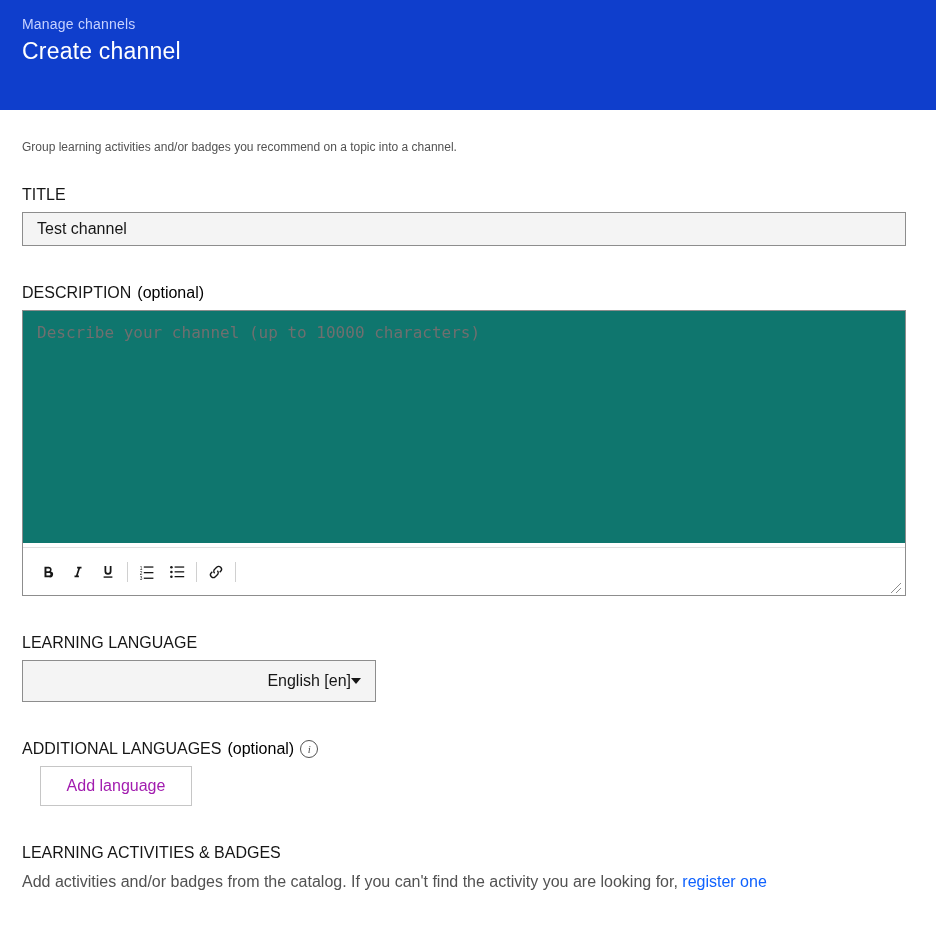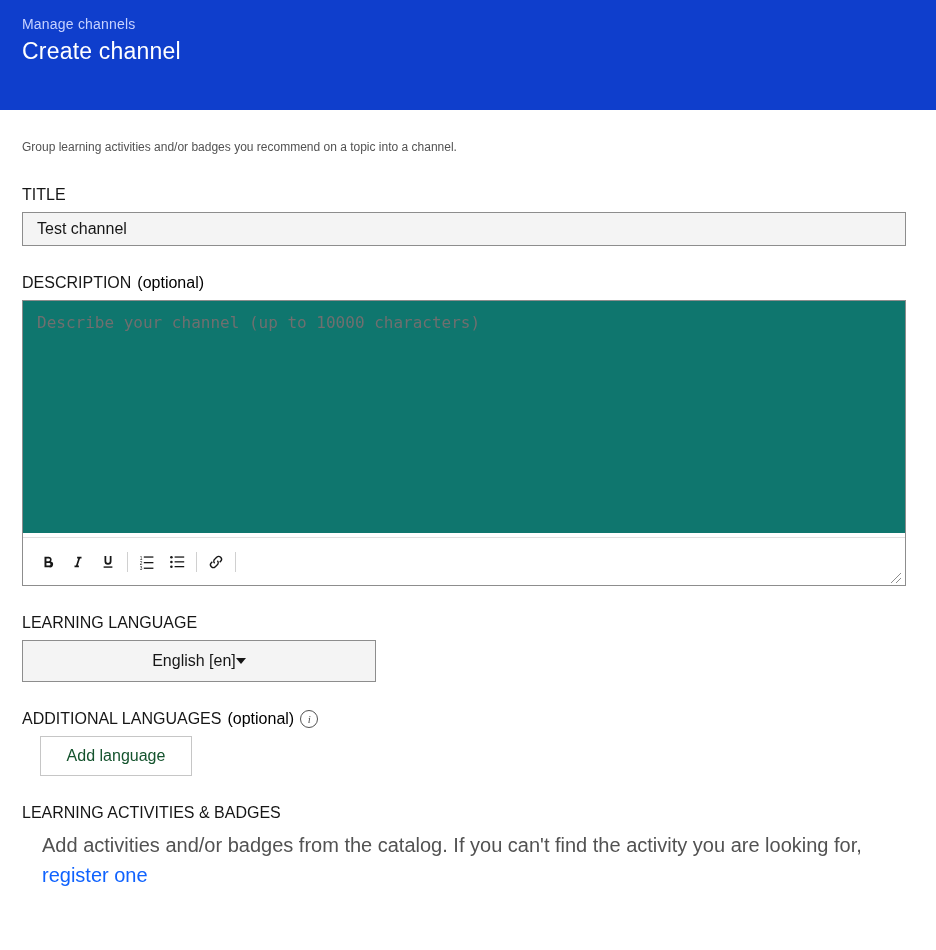--- a/index.html
+++ b/index.html
@@ -26,35 +26,35 @@
     display: flex; align-items: center; padding: 0 10px; position: relative;
   }
   .toolbar-btn {
     width: 30px; height: 30px; display: flex; align-items: center; justify-content: center;
     color: #161616; cursor: pointer;
   }
   .divider-v { width: 1px; height: 20px; background: #d0d0d0; margin: 0 4px; }
   .resize-handle { position: absolute; right: 4px; bottom: 2px; width: 12px; height: 12px; }
   .select-box {
     width: 354px; height: 42px; border: 1px solid #8d8d8d; background: #f4f4f4;
-    font-size: 16px; padding: 0 14px; display: flex; align-items: center; justify-content: center;
+    font-size: 16px; padding: 0 14px; display: flex; align-items: center; justify-content: flex-end;
     cursor: pointer;
   }
   .add-lang-btn {
     width: 152px; height: 40px; border: 1px solid #c6c6c6; background: #fff;
-    font-size: 16px; color: #14532d; cursor: not-allowed; margin-left: 18px;
+    font-size: 16px; color: #a21caf; cursor: not-allowed; margin-left: 18px;
   }
   .row { display: flex; align-items: center; }
-  .section { margin-bottom: 28px; }
+  .section { margin-bottom: 38px; }
   .info-icon-circle {
     width: 18px; height: 18px; border: 1px solid #525252; border-radius: 50%;
     display: inline-flex; align-items: center; justify-content: center; font-size: 11px;
     font-style: italic; font-family: serif; color: #525252; cursor: help;
   }
-  .activities-text { font-size: 20px; color: #525252; line-height: 1.5; max-width: 900px; margin-left: 20px; }
+  .activities-text { font-size: 16px; color: #525252; line-height: 1.5; max-width: 900px; }
   .link { color: #0f62fe; cursor: pointer; }
   svg { display: block; }
 </style>
 </head>
 <body>
 
 <div class="header">
   <div class="breadcrumb">Manage channels</div>
   <div class="page-title">Create channel</div>
 </div>

